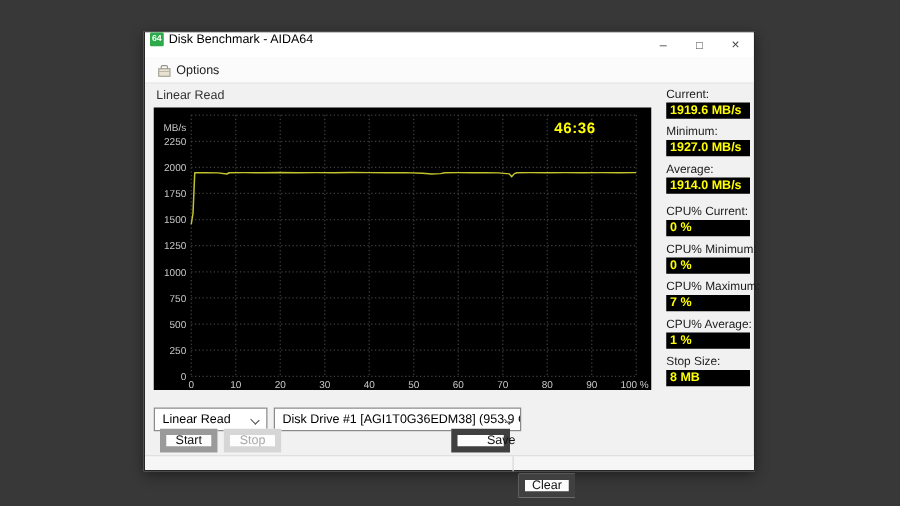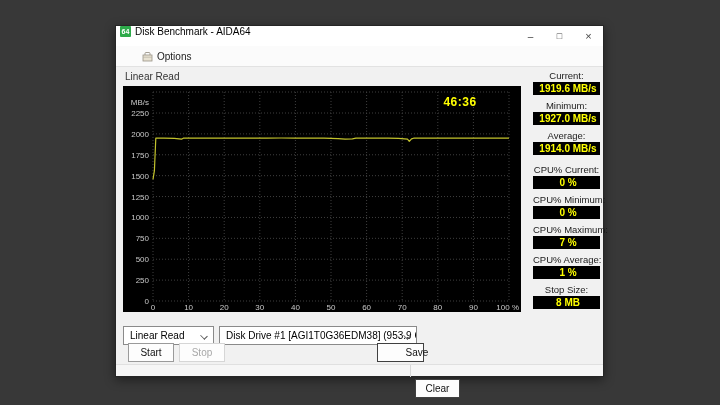--- a/index.html
+++ b/index.html
@@ -27,39 +27,39 @@
   .win-btn {
     width:29px; height:20px; display:flex; align-items:center; justify-content:center;
     font-size:10px; color:#444;
   }
   .win-btn.max { font-size:9px; }
   .win-btn.close { font-size:11px; }
 
   
   .menubar {
     height:21px; background:#fbfbfb; border-bottom:1px solid #e2e2e2;
-    display:flex; align-items:center; padding-left:22px;
+    display:flex; align-items:center; padding-left:6px;
   }
   .menu-item { display:flex; align-items:center; gap:4px; font-size:10px; color:#222; padding:2px 4px; }
   .options-icon { width:11px; height:11px; display:inline-block; }
 
   
   .content { position:relative; width:487px; height:309px; background:#f1f1f1; }
 
   .tab-label { position:absolute; left:9px; top:4px; font-size:10px; color:#333; }
 
   .chart-panel {
     position:absolute; left:7px; top:19px; width:398px; height:226px;
     background:#000;
   }
   .chart-panel svg { display:block; }
 
   
   .stats { position:absolute; left:417px; top:3px; width:67px; }
-  .stat-group { margin-bottom:5px;text-align:center; }
+  .stat-group { margin-bottom:5px; }
   .stat-group.spaced { margin-top:9px; }
   .stat-label { font-size:9.5px; color:#1a1a1a; margin-bottom:1px; white-space:nowrap; }
   .stat-value {
     background:#000; color:#ffff00; font-size:10px; font-weight:bold;
     height:13px; line-height:13px; padding-left:3px; white-space:nowrap;
   }
 
   
   .combo {
     position:absolute; height:19px; background:#fff; border:1px solid #8a8a8a;
@@ -69,26 +69,26 @@
   .combo .chev {
     position:absolute; right:6px; top:6px; width:6px; height:6px;
     border-right:1px solid #555; border-bottom:1px solid #555;
     transform:rotate(45deg) scale(1,.8); transform-origin:center;
   }
   .combo-benchmark { left:7px; top:259px; width:91px; }
   .combo-drive { left:103px; top:259px; width:198px; }
 
   .btn {
     position:absolute; top:276px; height:19px; background:#fdfdfd;
-    border:1px solid #404040; font-size:10px; color:#111;
+    border:5px solid #404040; font-size:10px; color:#111;
     display:flex; align-items:center; justify-content:center;
   }
   .btn-start { left:12px;  width:46px; border-color:#9a9a9a; }
   .btn-stop  { left:63px;  width:46px; color:#a8a8a8; border-color:#d6d6d6; }
-  .btn-save  { left:261px; width:47px;padding-left:33px; }
+  .btn-save  { left:245px; width:47px;padding-left:33px; }
   .btn-clear { left:299px; width:45px;margin-top:36px; }
 
   .statusbar {
     position:absolute; left:0; top:297px; width:487px; height:12px;
     background:#f6f6f6; border-top:1px solid #e0e0e0;
   }
   .status-divider {
     position:absolute; left:294px; top:0; height:12px; border-left:1px solid #d8d8d8;
   }
 </style>

